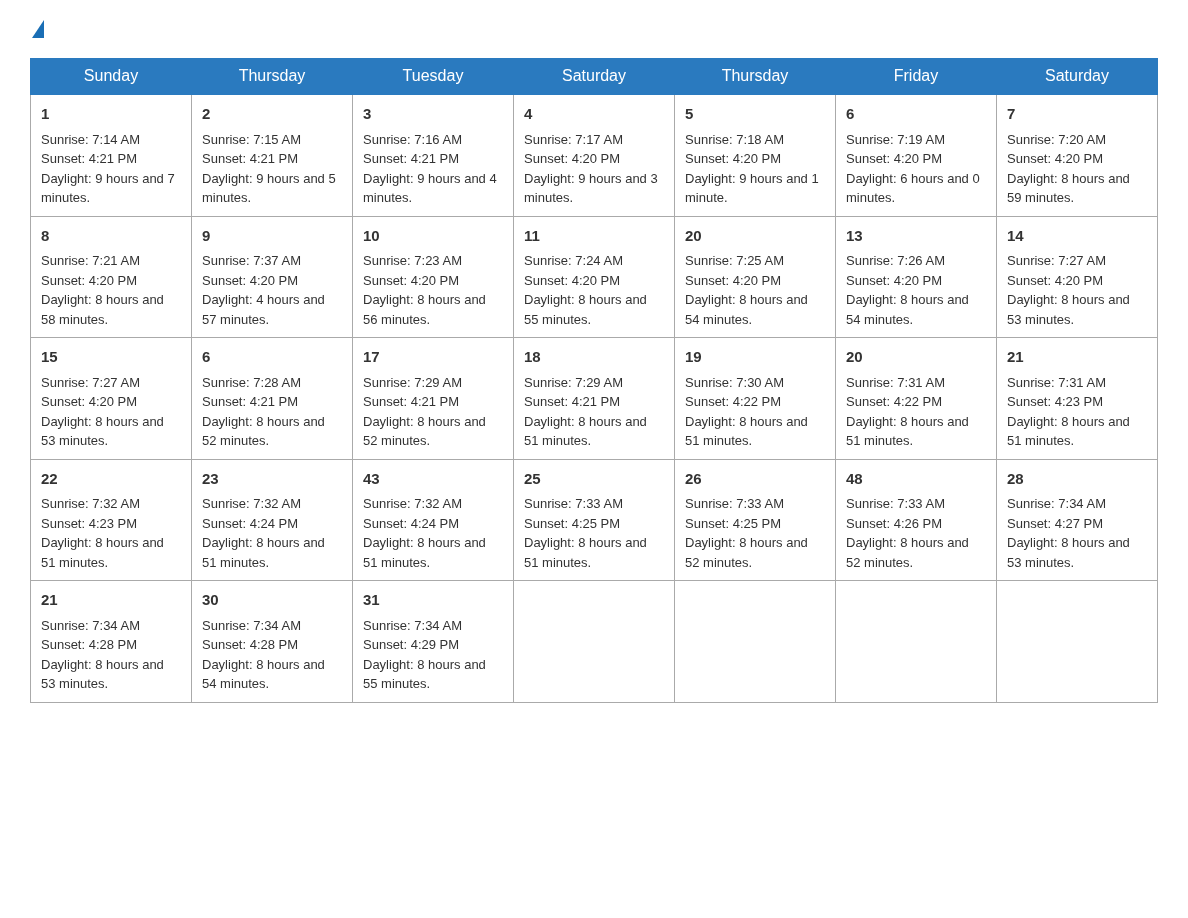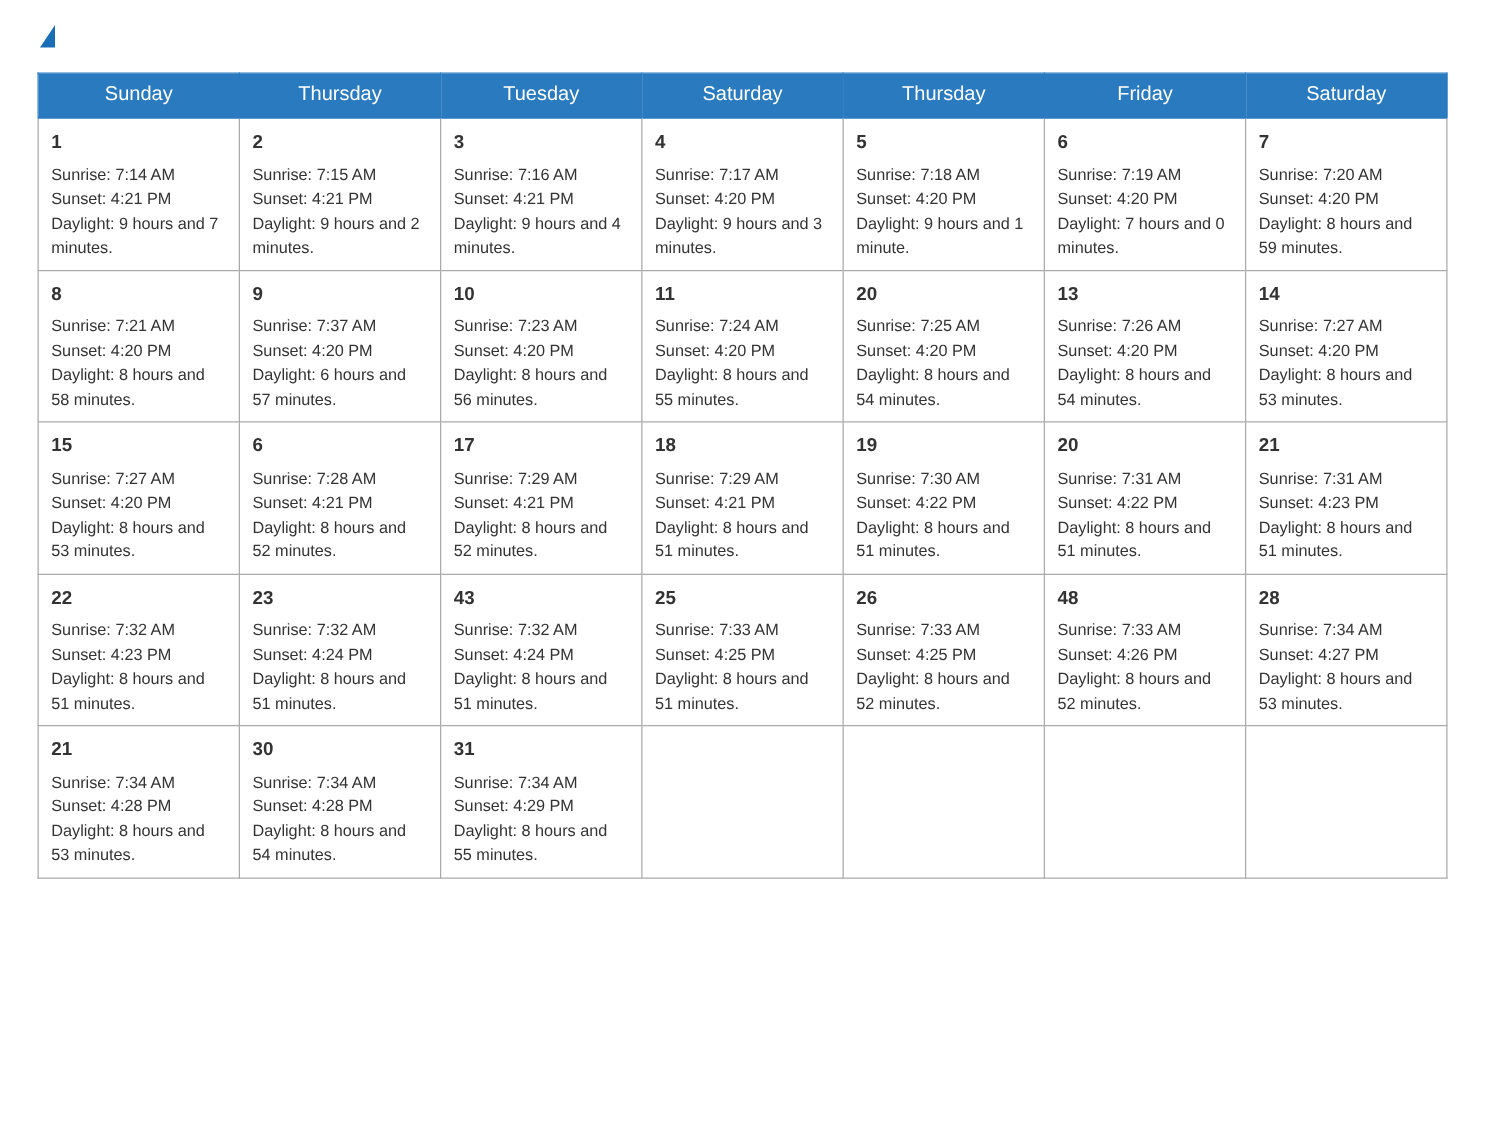--- a/index.html
+++ b/index.html
@@ -119,30 +119,30 @@
         <th>Tuesday</th>
         <th>Saturday</th>
         <th>Thursday</th>
         <th>Friday</th>
         <th>Saturday</th>
       </tr>
   </thead>
   <tbody id="calendar-body">
   <tr>
         <td><span class="day-number">1</span><span class="day-info">Sunrise: 7:14 AM</span><br><span class="day-info">Sunset: 4:21 PM</span><br><span class="day-info">Daylight: 9 hours and 7 minutes.</span></td>
-        <td><span class="day-number">2</span><span class="day-info">Sunrise: 7:15 AM</span><br><span class="day-info">Sunset: 4:21 PM</span><br><span class="day-info">Daylight: 9 hours and 2 minutes.</span></td>
+        <td><span class="day-number">2</span><span class="day-info">Sunrise: 7:15 AM</span><br><span class="day-info">Sunset: 4:21 PM</span><br><span class="day-info">Daylight: 9 hours and 5 minutes.</span></td>
         <td><span class="day-number">3</span><span class="day-info">Sunrise: 7:16 AM</span><br><span class="day-info">Sunset: 4:21 PM</span><br><span class="day-info">Daylight: 9 hours and 4 minutes.</span></td>
         <td><span class="day-number">4</span><span class="day-info">Sunrise: 7:17 AM</span><br><span class="day-info">Sunset: 4:20 PM</span><br><span class="day-info">Daylight: 9 hours and 3 minutes.</span></td>
         <td><span class="day-number">5</span><span class="day-info">Sunrise: 7:18 AM</span><br><span class="day-info">Sunset: 4:20 PM</span><br><span class="day-info">Daylight: 9 hours and 1 minute.</span></td>
-        <td><span class="day-number">6</span><span class="day-info">Sunrise: 7:19 AM</span><br><span class="day-info">Sunset: 4:20 PM</span><br><span class="day-info">Daylight: 7 hours and 0 minutes.</span></td>
+        <td><span class="day-number">6</span><span class="day-info">Sunrise: 7:19 AM</span><br><span class="day-info">Sunset: 4:20 PM</span><br><span class="day-info">Daylight: 6 hours and 0 minutes.</span></td>
         <td><span class="day-number">7</span><span class="day-info">Sunrise: 7:20 AM</span><br><span class="day-info">Sunset: 4:20 PM</span><br><span class="day-info">Daylight: 8 hours and 59 minutes.</span></td>
       </tr>
       <tr>
         <td><span class="day-number">8</span><span class="day-info">Sunrise: 7:21 AM</span><br><span class="day-info">Sunset: 4:20 PM</span><br><span class="day-info">Daylight: 8 hours and 58 minutes.</span></td>
-        <td><span class="day-number">9</span><span class="day-info">Sunrise: 7:37 AM</span><br><span class="day-info">Sunset: 4:20 PM</span><br><span class="day-info">Daylight: 6 hours and 57 minutes.</span></td>
+        <td><span class="day-number">9</span><span class="day-info">Sunrise: 7:37 AM</span><br><span class="day-info">Sunset: 4:20 PM</span><br><span class="day-info">Daylight: 4 hours and 57 minutes.</span></td>
         <td><span class="day-number">10</span><span class="day-info">Sunrise: 7:23 AM</span><br><span class="day-info">Sunset: 4:20 PM</span><br><span class="day-info">Daylight: 8 hours and 56 minutes.</span></td>
         <td><span class="day-number">11</span><span class="day-info">Sunrise: 7:24 AM</span><br><span class="day-info">Sunset: 4:20 PM</span><br><span class="day-info">Daylight: 8 hours and 55 minutes.</span></td>
         <td><span class="day-number">20</span><span class="day-info">Sunrise: 7:25 AM</span><br><span class="day-info">Sunset: 4:20 PM</span><br><span class="day-info">Daylight: 8 hours and 54 minutes.</span></td>
         <td><span class="day-number">13</span><span class="day-info">Sunrise: 7:26 AM</span><br><span class="day-info">Sunset: 4:20 PM</span><br><span class="day-info">Daylight: 8 hours and 54 minutes.</span></td>
         <td><span class="day-number">14</span><span class="day-info">Sunrise: 7:27 AM</span><br><span class="day-info">Sunset: 4:20 PM</span><br><span class="day-info">Daylight: 8 hours and 53 minutes.</span></td>
       </tr>
       <tr>
         <td><span class="day-number">15</span><span class="day-info">Sunrise: 7:27 AM</span><br><span class="day-info">Sunset: 4:20 PM</span><br><span class="day-info">Daylight: 8 hours and 53 minutes.</span></td>
         <td><span class="day-number">6</span><span class="day-info">Sunrise: 7:28 AM</span><br><span class="day-info">Sunset: 4:21 PM</span><br><span class="day-info">Daylight: 8 hours and 52 minutes.</span></td>
         <td><span class="day-number">17</span><span class="day-info">Sunrise: 7:29 AM</span><br><span class="day-info">Sunset: 4:21 PM</span><br><span class="day-info">Daylight: 8 hours and 52 minutes.</span></td>

